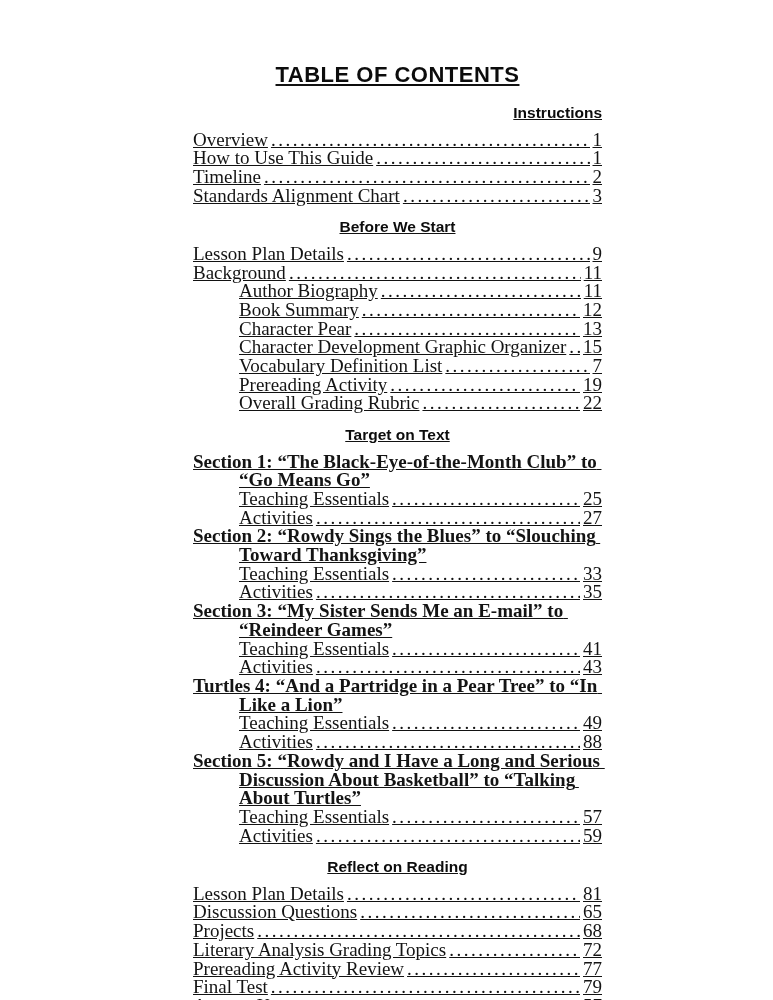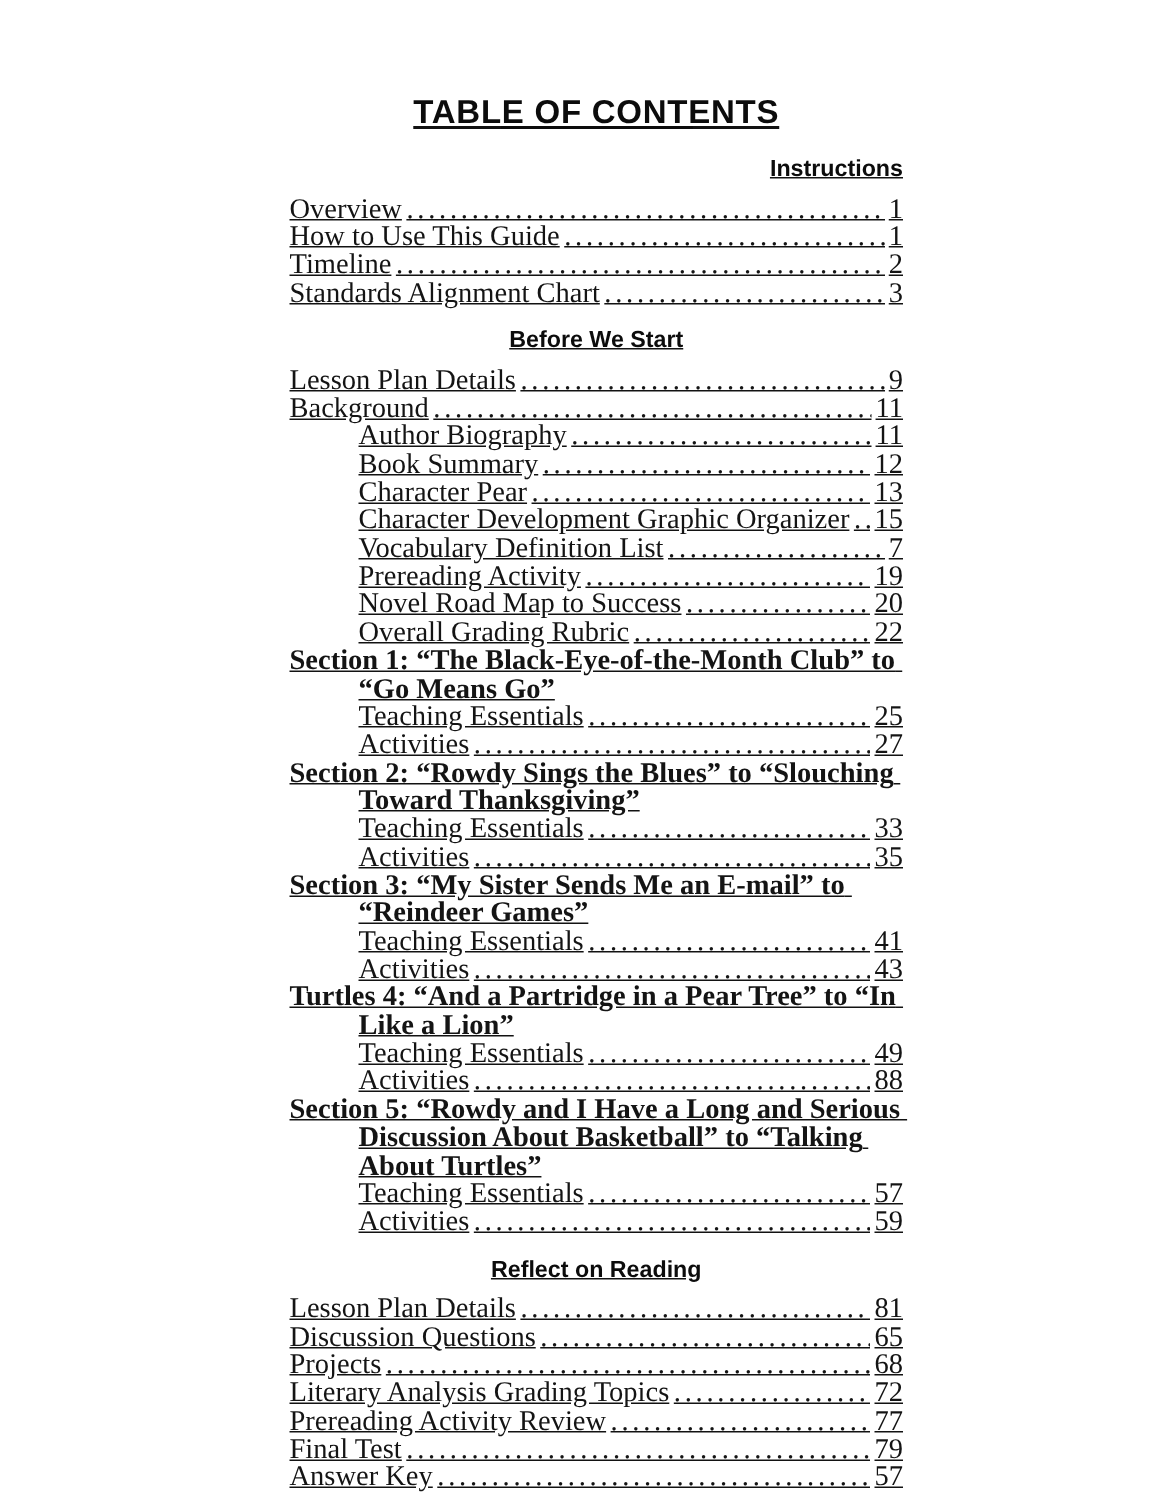--- a/index.html
+++ b/index.html
@@ -147,31 +147,27 @@
           <span class="toc-label">Vocabulary Definition List</span>
           <span class="leader"></span>
           <span class="toc-page">7</span>
         </div>
         <div class="toc-row indent-1">
           <span class="toc-label">Prereading Activity</span>
           <span class="leader"></span>
           <span class="toc-page">19</span>
         </div>
         <div class="toc-row indent-1">
-          <span class="toc-label">Novel Road Map to Success</span>
-          <span class="leader"></span>
-          <span class="toc-page">20</span>
-        </div>
-        <div class="toc-row indent-1">
           <span class="toc-label">Overall Grading Rubric</span>
           <span class="leader"></span>
           <span class="toc-page">22</span>
         </div>
       </section>
       <section class="toc-section">
+        <h2 class="section-heading">Target on Text</h2>
         <div class="toc-row bold-row"><span class="toc-label">Section 1: “The Black-Eye-of-the-Month Club” to “Go Means Go”</span></div>
         <div class="toc-row indent-1">
           <span class="toc-label">Teaching Essentials</span>
           <span class="leader"></span>
           <span class="toc-page">25</span>
         </div>
         <div class="toc-row indent-1">
           <span class="toc-label">Activities</span>
           <span class="leader"></span>
           <span class="toc-page">27</span>

